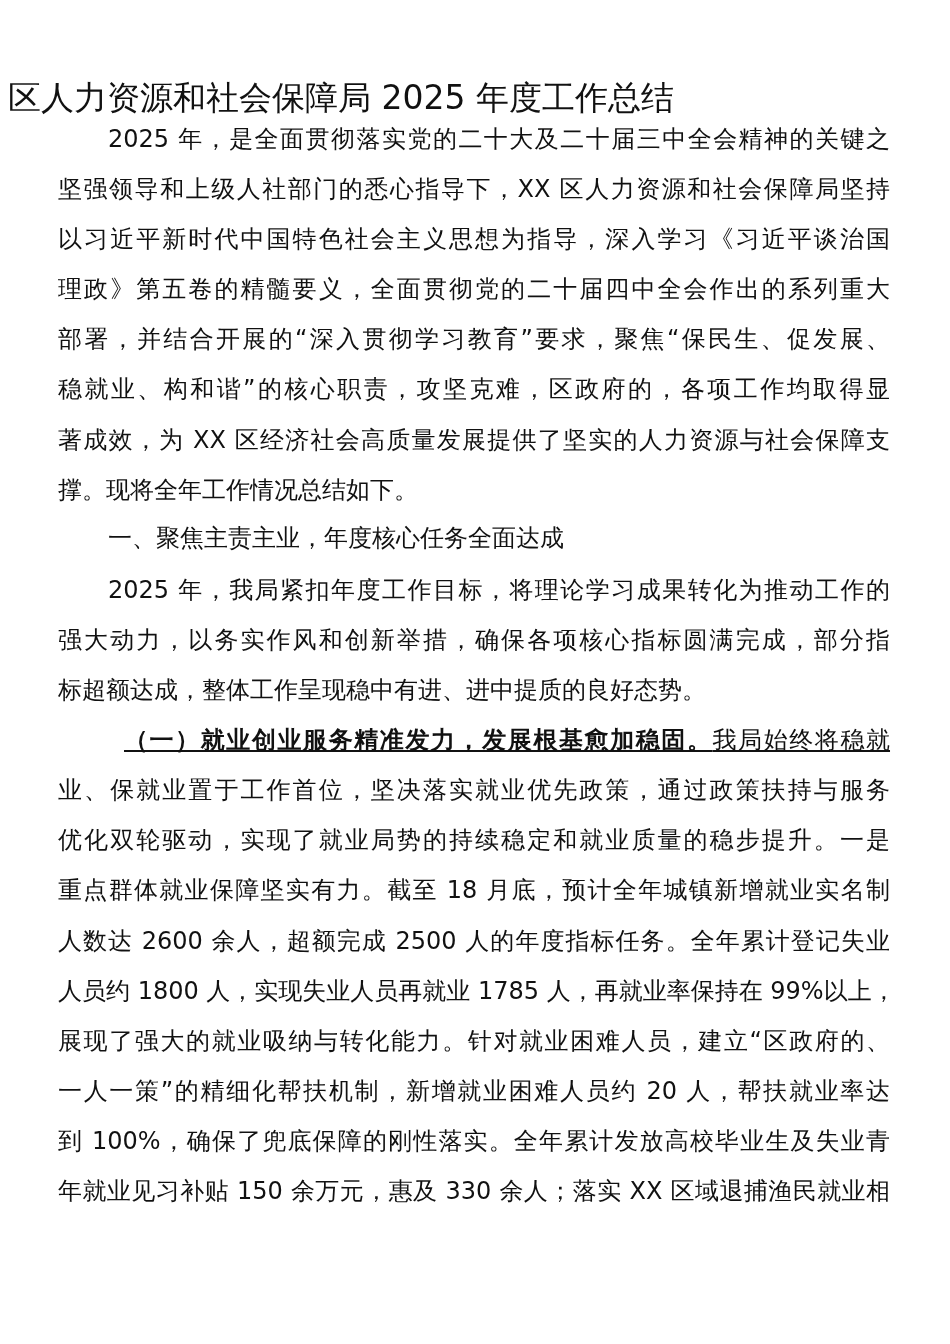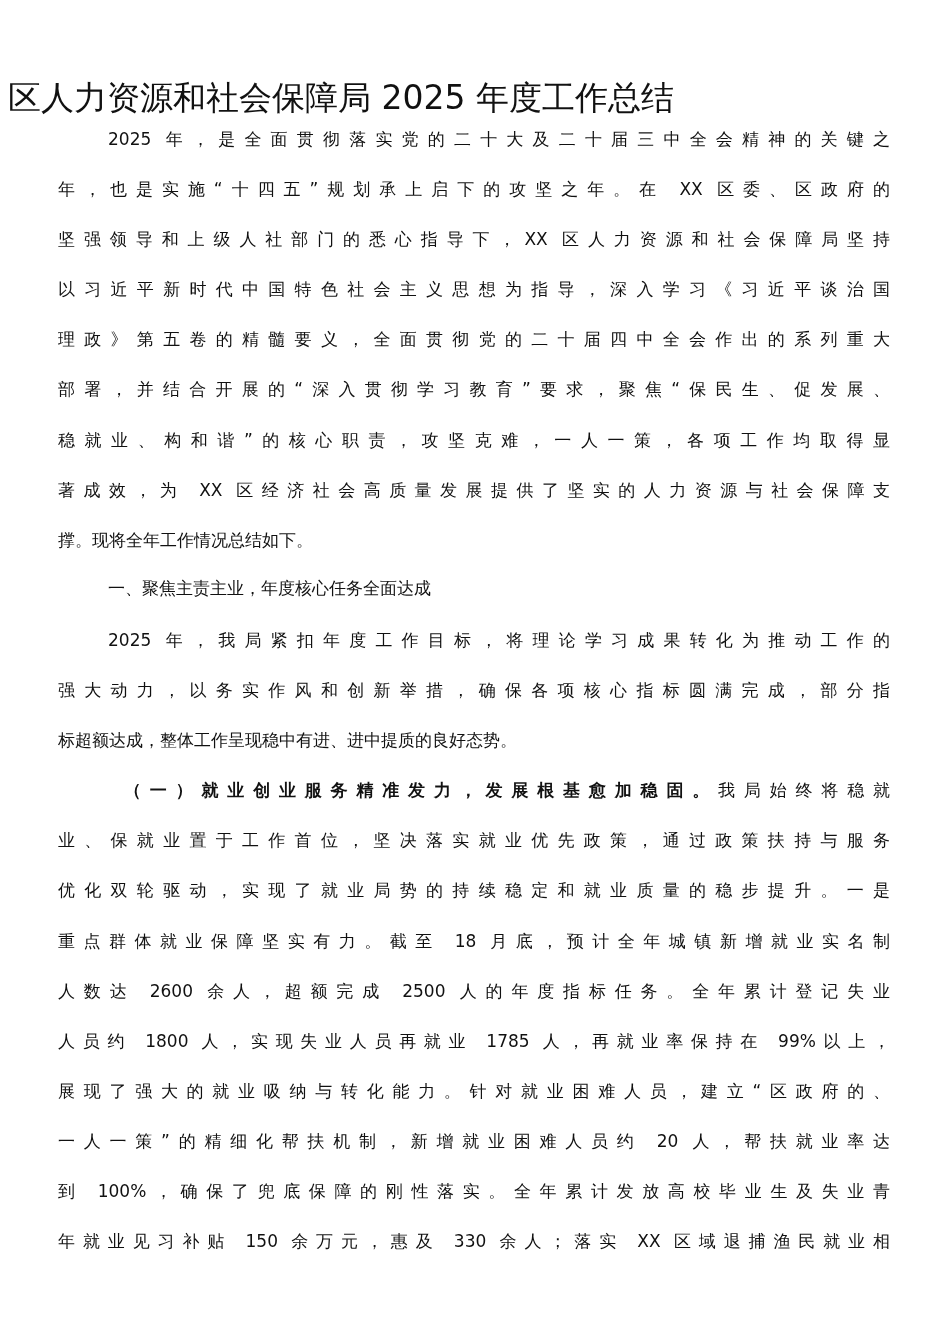--- a/index.html
+++ b/index.html
@@ -38,60 +38,60 @@
   }
   .body {
     position: absolute;
     left: 58px;
     top: 114px;
     width: 832px;
   }
   .line {
     height: 50.1px;
     line-height: 50px;
-    font-size: 17px;
+    font-size: 24px;
     white-space: nowrap;
     text-align: justify;
     text-align-last: justify;
     overflow: visible;
   }
   .line.last {
     text-align-last: left;
   }
   .line.indent {
     padding-left: 50px;
   }
   .line.indent2 {
     padding-left: 66px;
+    text-decoration: underline;
   }
   .heading {
     text-align-last: left;
     font-family: Liberation Mono, monospace;
   }
   .bold {
     font-weight: bold;
   }
 </style>
 </head>
 <body>
 
 <div class="page">
 
   <h1 class="title">区人力资源和社会保障局 2025 年度工作总结</h1>
 
   <div class="body">
 
     <div>
       <div class="line indent">2025 年，是全面贯彻落实党的二十大及二十届三中全会精神的关键之</div>
-      <div class="line">年，也是实施“十四五”规划承上启下的攻坚之年。在 XX 区委、区政府的</div>
       <div class="line">坚强领导和上级人社部门的悉心指导下，XX 区人力资源和社会保障局坚持</div>
       <div class="line">以习近平新时代中国特色社会主义思想为指导，深入学习《习近平谈治国</div>
       <div class="line">理政》第五卷的精髓要义，全面贯彻党的二十届四中全会作出的系列重大</div>
       <div class="line">部署，并结合开展的“深入贯彻学习教育”要求，聚焦“保民生、促发展、</div>
-      <div class="line">稳就业、构和谐”的核心职责，攻坚克难，一人一策，各项工作均取得显</div>
+      <div class="line">稳就业、构和谐”的核心职责，攻坚克难，区政府的，各项工作均取得显</div>
       <div class="line">著成效，为 XX 区经济社会高质量发展提供了坚实的人力资源与社会保障支</div>
       <div class="line last">撑。现将全年工作情况总结如下。</div>
     </div>
 
     <div>
       <div class="line indent heading last">一、聚焦主责主业，年度核心任务全面达成</div>
     </div>
 
     <div>
       <div class="line indent">2025 年，我局紧扣年度工作目标，将理论学习成果转化为推动工作的</div>

